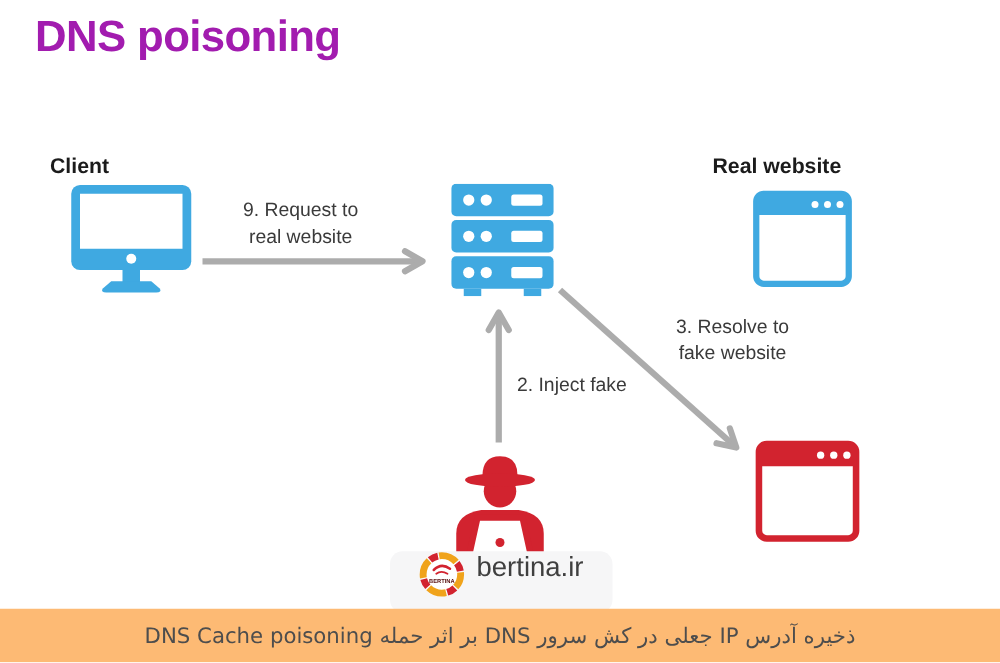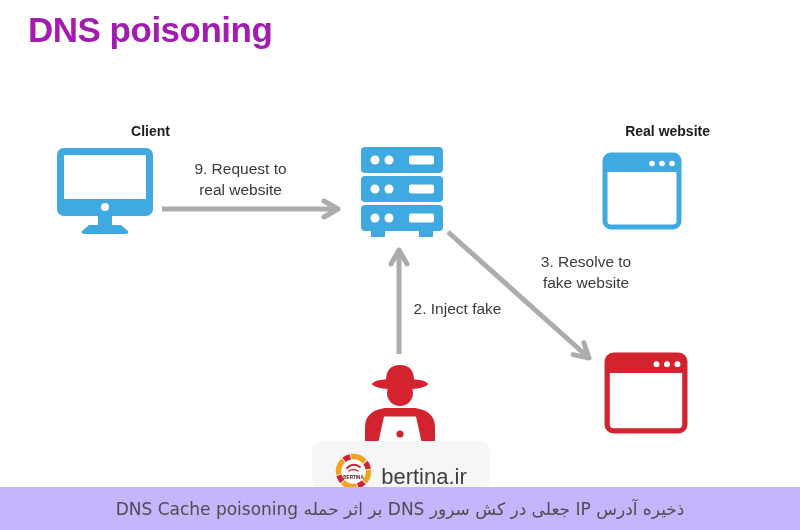--- a/index.html
+++ b/index.html
@@ -18,22 +18,22 @@
     width: 100%;
     text-align: left;
     font-size: 35px;
     font-weight: 700;
     letter-spacing: -0.5px;
     color: #a21caf;
     margin-left: 28px;
   }
   .node-label {
     position: absolute;
-    text-align: right;
-    font-size: 14px;
+    text-align: left;
+    font-size: 17px;
     font-weight: 700;
     color: #1b1b1b;
   }
   .lbl-client { left: 40px;  top: 123px; width: 130px; }
   .lbl-dns    { left: 330px; top: 123px; width: 145px; }
   .lbl-real   { left: 570px; top: 123px; width: 140px; }
   .icon-abs { position: absolute; }
   .ic-client { left: 55px;  top: 148px; }
   .ic-server { left: 361px; top: 147px; }
   .ic-real   { left: 602px; top: 152px; }
@@ -55,33 +55,33 @@
   .step-1 { left: 163px; top: 158px; width: 155px; }
   .step-2 { left: 395px; top: 298px; width: 125px; }
   .step-3 { left: 520px; top: 251px; width: 132px; }
   .brand-badge {
     position: absolute;
     left: 312px; top: 441px;
     width: 178px; height: 49px;
     background: #f6f6f7;
     border-radius: 10px;
     display: flex;
-    align-items: flex-end;
+    align-items: flex-start;
     justify-content: center;
     gap: 9px;
   }
   .brand-site {
     font-size: 22px;
     color: #3f3f3f;
   }
   .caption-bar {
     position: absolute;
     left: 0; top: 487px;
     width: 800px; height: 43px;
-    background: #c4b5fd;
+    background: #fdba74;
     display: flex;
     align-items: center;
     justify-content: center;
   }
   .caption-text {
     direction: rtl;
     text-align: center;
     font-size: 17px;
     color: #4d4d4d;
     font-family: "DejaVu Sans", sans-serif;

